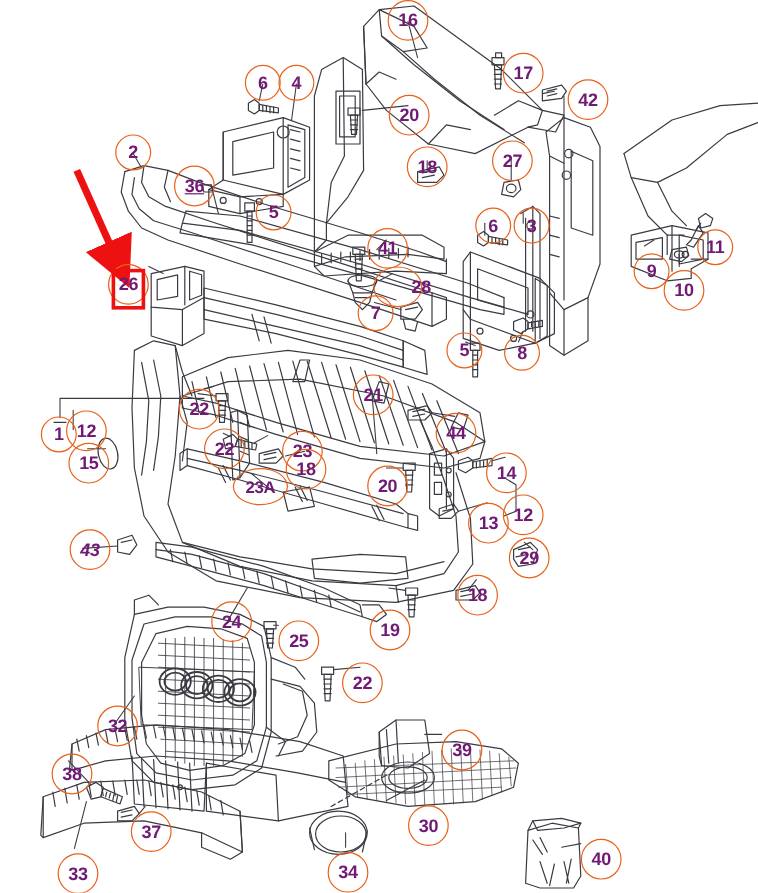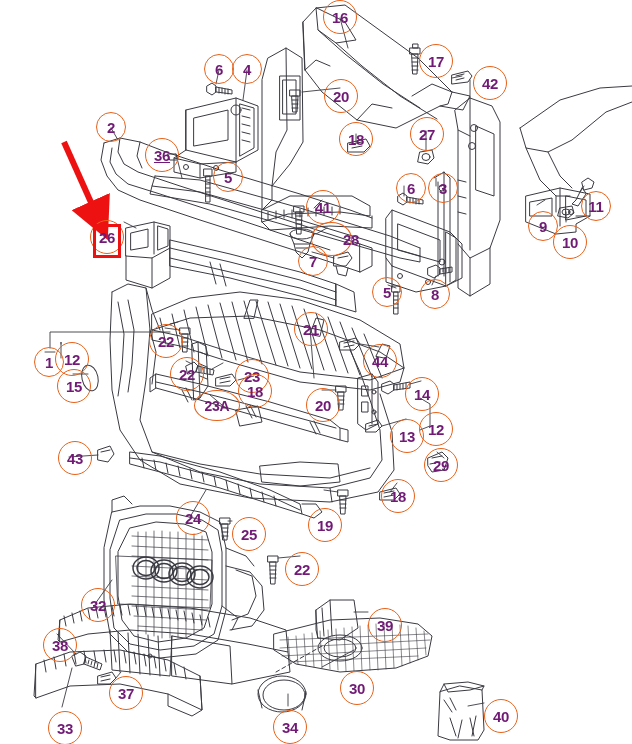--- a/index.html
+++ b/index.html
@@ -596,21 +596,21 @@
       <div class="callout w2" style="left: 55px; top: 342px;">12</div>
       <div class="callout w2" style="left: 170px; top: 357px;">22</div>
       <div class="callout w2" style="left: 207px; top: 359px; margin-left: 28px;">23</div>
       <div class="callout w2" style="left: 57px; top: 369px;">15</div>
       <div class="callout w2" style="left: 238px; top: 374px;">18</div>
       <div class="callout w2" style="left: 306px; top: 388px;">20</div>
       <div class="callout w2" style="left: 405px; top: 377px;">14</div>
       <div class="callout w3" style="left: 194px; top: 390px;">23A</div>
       <div class="callout w2" style="left: 419px; top: 412px;">12</div>
       <div class="callout w2" style="left: 390px; top: 419px;">13</div>
-      <div class="callout w2" style="left: 58px; top: 441px;">43</div>
+      <div class="callout w2" style="left: 58px; top: 441px; font-style: italic;">43</div>
       <div class="callout w2" style="left: 424px; top: 448px;">29</div>
       <div class="callout w2" style="left: 381px; top: 479px;">18</div>
       <div class="callout w2" style="left: 308px; top: 508px;">19</div>
       <div class="callout w2" style="left: 176px; top: 501px; text-align: right;">24</div>
       <div class="callout w2" style="left: 232px; top: 517px;">25</div>
       <div class="callout w2" style="left: 285px; top: 552px;">22</div>
       <div class="callout w2" style="left: 81px; top: 588px;">32</div>
       <div class="callout w2" style="left: 368px; top: 608px;">39</div>
       <div class="callout w2" style="left: 43px; top: 628px;">38</div>
       <div class="callout w2" style="left: 340px; top: 671px;">30</div>

